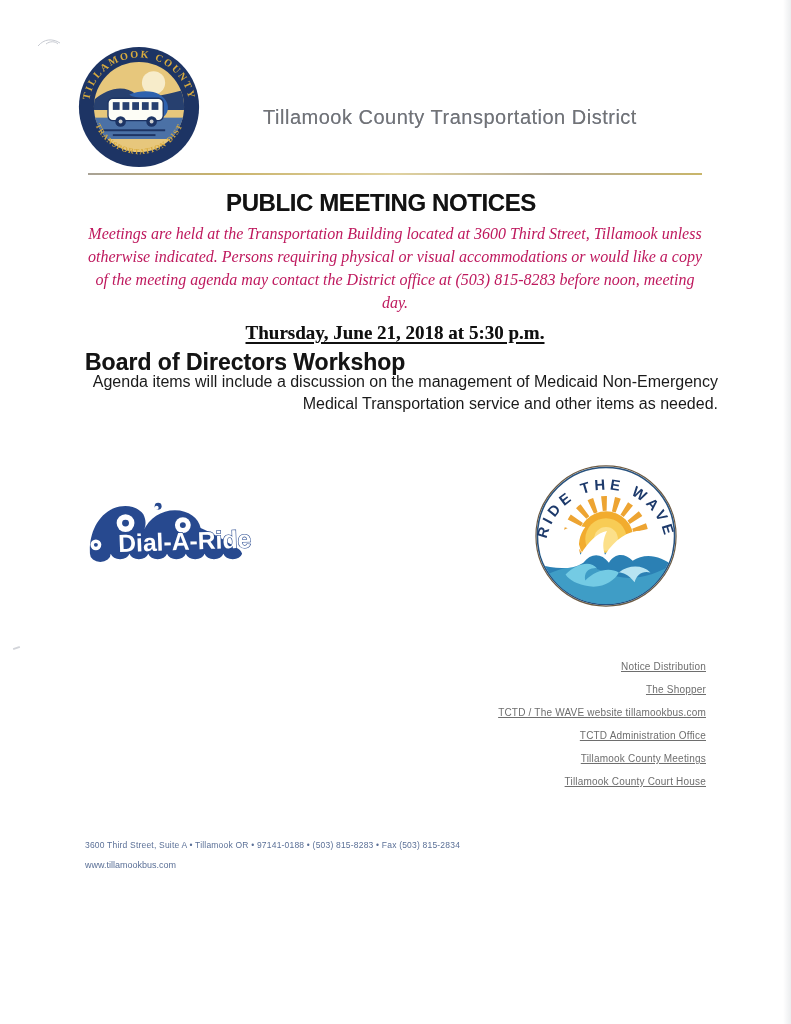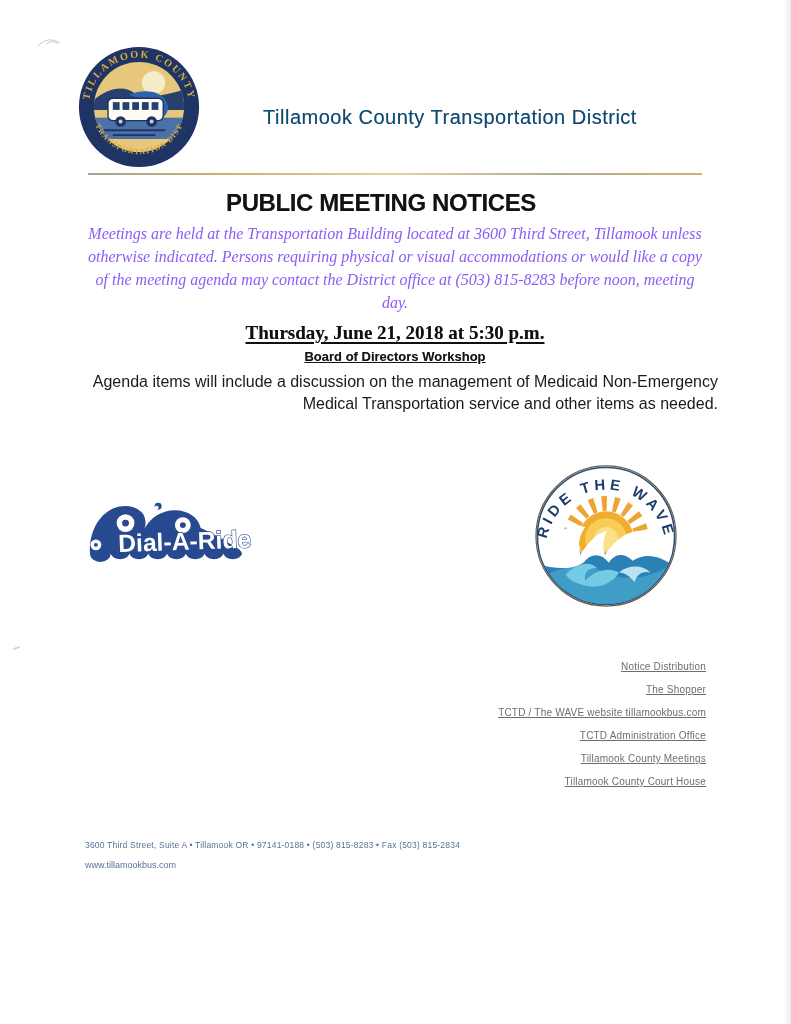--- a/index.html
+++ b/index.html
@@ -10,50 +10,50 @@
     font-family:"Liberation Sans", sans-serif;
     color:#1b1b1b;
   }
   .soft { text-shadow:0 0 .5px rgba(40,40,40,.5); }
 
   
   .seal { position:absolute; left:76px; top:44px; width:126px; height:126px; }
   .org-title {
     position:absolute; left:200px; top:106px; width:500px;
     text-align:center; font-size:20px; letter-spacing:.5px;
-    color:#0c4a6e; text-shadow:0 0 .6px rgba(46,79,153,.55);
+    color:#737373; text-shadow:0 0 .6px rgba(46,79,153,.55);
   }
   .divider {
     position:absolute; left:88px; top:173px; width:614px; height:2px;
     background:linear-gradient(90deg,#a8a296,#c9b36b 22%,#e0d2a0 50%,#b5ab94 76%,#c9b66a 100%);
   }
 
   
   .notice-heading {
     position:absolute; left:71px; top:189px; width:620px;
     text-align:center; font-size:24px; font-weight:bold;
     letter-spacing:-.4px; color:#121212;
   }
   .intro {
     position:absolute; left:85px; top:222px; width:620px;
     font-family:"Liberation Serif", serif; font-style:italic;
-    font-size:16px; line-height:23px; text-align:center; color:#8b5cf6;
+    font-size:16px; line-height:23px; text-align:center; color:#be185d;
   }
 
   
   .meet-date {
     position:absolute; left:85px; top:322px; width:620px; text-align:center;
     font-size:19px; font-weight:bold; color:#101010;
   }
   .meet-date span {
     text-decoration:underline; text-decoration-thickness:2px; text-underline-offset:3px;font-family:Liberation Serif, serif;
   }
   .meet-event {
-    position:absolute; left:85px; top:349px; width:620px; text-align:center;
-    font-size:13px; font-weight:bold; color:#141414;text-decoration:underline;
+    position:absolute; left:85px; top:349px; width:620px; text-align:left;
+    font-size:23px; font-weight:bold; color:#141414;
   }
   .agenda {
     position:absolute; left:88px; top:371px; width:630px;
     font-size:16px; line-height:22px; text-align:right; color:#1a1a1a;
   }
 
   
   .dial-logo { position:absolute; left:86px; top:496px; width:168px; height:74px; }
   .rtw-logo  { position:absolute; left:532px; top:462px; width:148px; height:148px; }
 

